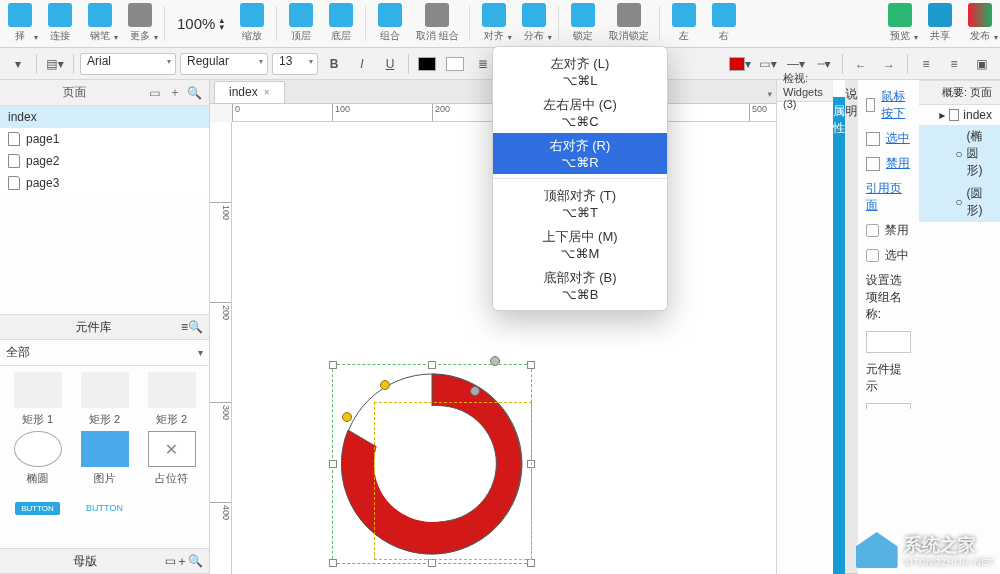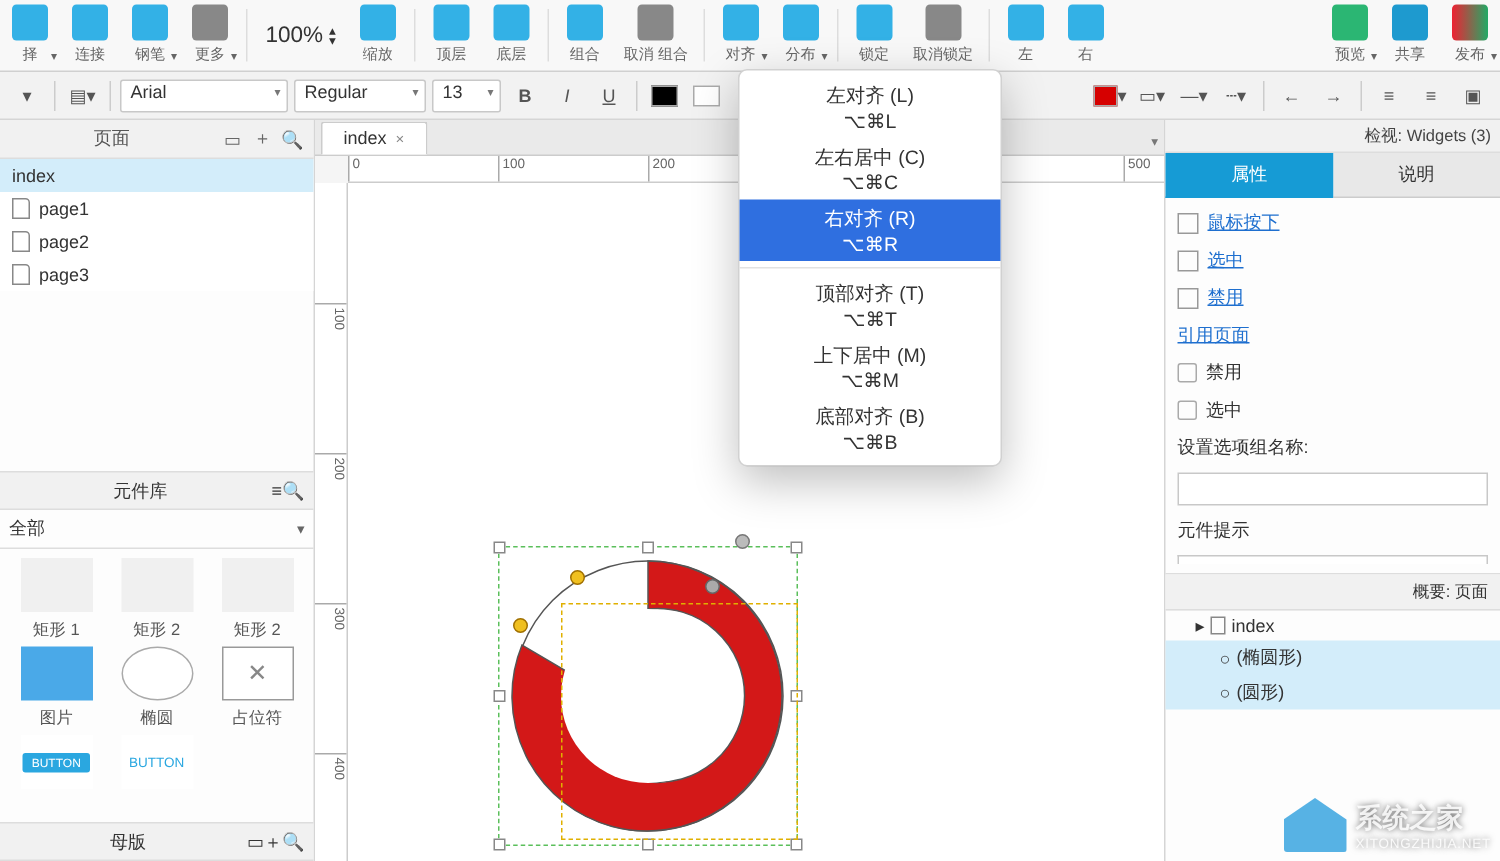--- a/index.html
+++ b/index.html
@@ -44,25 +44,25 @@
   .ruler-h { height: 18px; background: #fff; border-bottom: 1px solid #ccc; position: relative; margin-left: 22px; overflow: hidden; font-size: 9px; color: #666; }
   .ruler-h .tick { position: absolute; top: 0; width: 40px; border-left: 1px solid #aaa; height: 18px; padding-left: 2px; }
   .canvas-wrap { position: relative; flex: 1; background: #fff; overflow: hidden; }
   .ruler-v { position: absolute; left: 0; top: 0; bottom: 0; width: 22px; background: #fff; border-right: 1px solid #ccc; font-size: 9px; color: #666; }
   .ruler-v .tick { position: absolute; left: 0; right: 0; border-top: 1px solid #aaa; height: 40px; writing-mode: vertical-rl; padding-top: 2px; }
   .canvas { position: absolute; left: 22px; top: 0; right: 0; bottom: 0; background: #fff; }
   .sel-outer { position: absolute; border: 1px dashed #5bbf5b; }
   .sel-handle { position: absolute; width: 8px; height: 8px; background: #fff; border: 1px solid #888; }
   .sel-dot { position: absolute; width: 10px; height: 10px; border-radius: 50%; }
   
-  .right-col { width: 224px; border-left: 1px solid #d5d5d5; background: #fdfdfd; display: flex; flex-direction: column; font-size: 12px; }
+  .right-col { width: 224px; border-left: 1px solid #d5d5d5; background: #fdfdfd; display: flex; flex-direction: row; font-size: 12px; }
   .insp-hdr { height: 22px; background: #f1f1f1; border-bottom: 1px solid #ddd; display: flex; align-items: center; justify-content: flex-end; padding: 0 6px; font-size: 11px; color: #444; }
   .insp-tabs { display: flex; }
   .insp-tab { flex: 1; text-align: center; padding: 6px 0; background: #e8e8e8; border-bottom: 1px solid #ccc; }
-  .insp-tab.active { background: #169bd5; color: #fff; border-bottom-color: #169bd5; }
+  .insp-tab.active { background: #169bd5; color: #fff; border-bottom-color: #169bd5; margin-top: 17px; }
   .insp-body { padding: 8px 8px 6px; display: flex; flex-direction: column; gap: 8px; }
   .insp-link { color: #1e6fcf; text-decoration: underline; display: flex; align-items: center; gap: 6px; }
   .insp-link .ic { width: 14px; height: 14px; border: 1px solid #999; }
   .insp-sub { color: #1e6fcf; text-decoration: underline; }
   .chk-row { display: flex; align-items: center; gap: 6px; }
   .chk-row .bx { width: 13px; height: 13px; border: 1px solid #aaa; border-radius: 2px; }
   .txtfield { width: 100%; height: 22px; border: 1px solid #c8c8c8; background: #fff; }
   .outline { border-top: 1px solid #ddd; }
   .outline-hdr { background: #f1f1f1; padding: 4px 8px; text-align: right; font-size: 11px; border-bottom: 1px solid #ddd; }
   .outline-row { padding: 3px 8px 3px 20px; display: flex; align-items: center; gap: 4px; }
@@ -162,21 +162,21 @@
       <div class="ico" style="background:linear-gradient(90deg,#e23,#2a6)"></div>
       <span>发布</span>
     </div>
 </div>
 
 <div class="fmt-toolbar">
   <div class="fbtn">▾</div>
   <div class="fmt-sep"></div>
   <div class="fbtn">▤▾</div>
   <div class="fmt-sep"></div>
-  <div class="fsel" style="width:112px"><span>Arial</span><span class="arr">▾</span></div>
+  <div class="fsel" style="width:96px"><span>Arial</span><span class="arr">▾</span></div>
   <div class="fsel" style="width:88px"><span>Regular</span><span class="arr">▾</span></div>
   <div class="fsel" style="width:46px"><span>13</span><span class="arr">▾</span></div>
   <div class="fbtn" style="font-weight:700">B</div>
   <div class="fbtn" style="font-style:italic">I</div>
   <div class="fbtn" style="text-decoration:underline">U</div>
   <div class="fmt-sep"></div>
   <div class="fbtn">
       <span class="color-chip" style="background:#000"></span>
     </div>
   <div class="fbtn">
@@ -241,26 +241,26 @@
         </div>
       <div class="wid-cell">
           <div class="wid-shape"></div>
           <span>矩形 2</span>
         </div>
       <div class="wid-cell">
           <div class="wid-shape"></div>
           <span>矩形 2</span>
         </div>
       <div class="wid-cell">
+          <div class="wid-shape" style="border-radius:50%;border:1px solid #aaa;background:#fff"></div>
+          <span>椭圆</span>
+        </div>
+      <div class="wid-cell">
           <div class="wid-shape" style="background:#4aa9e8"></div>
           <span>图片</span>
-        </div>
-      <div class="wid-cell">
-          <div class="wid-shape" style="border-radius:50%;border:1px solid #aaa;background:#fff"></div>
-          <span>椭圆</span>
         </div>
       <div class="wid-cell">
           <div class="wid-shape" style="background:#fff;border:1px solid #999">
             <span style="font-size:16px;color:#888">✕</span>
           </div>
           <span>占位符</span>
         </div>
       <div class="wid-cell">
           <div class="wid-shape" style="background:#fff">
             <span class="btn-chip">BUTTON</span>

